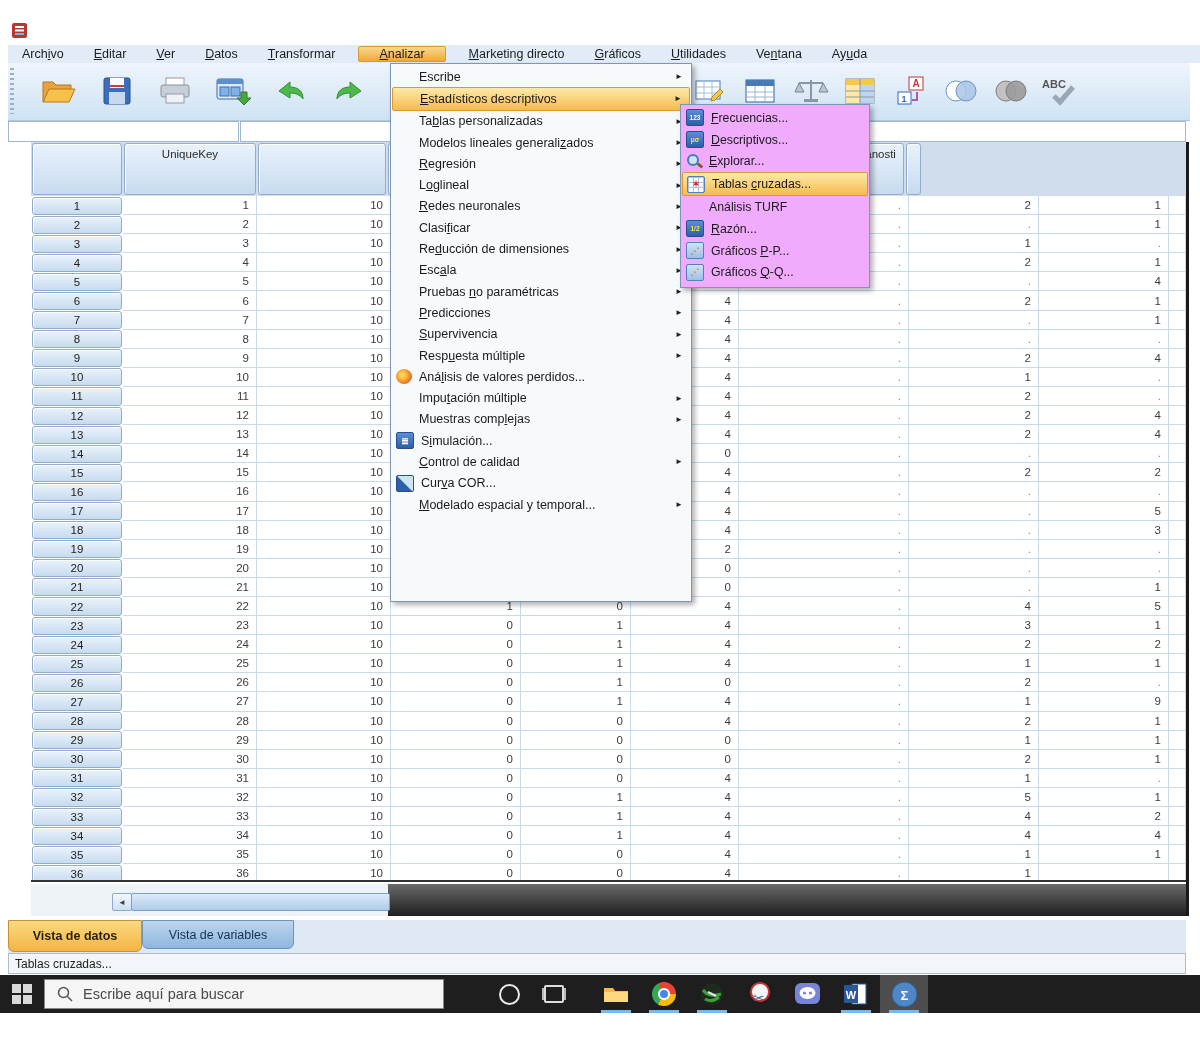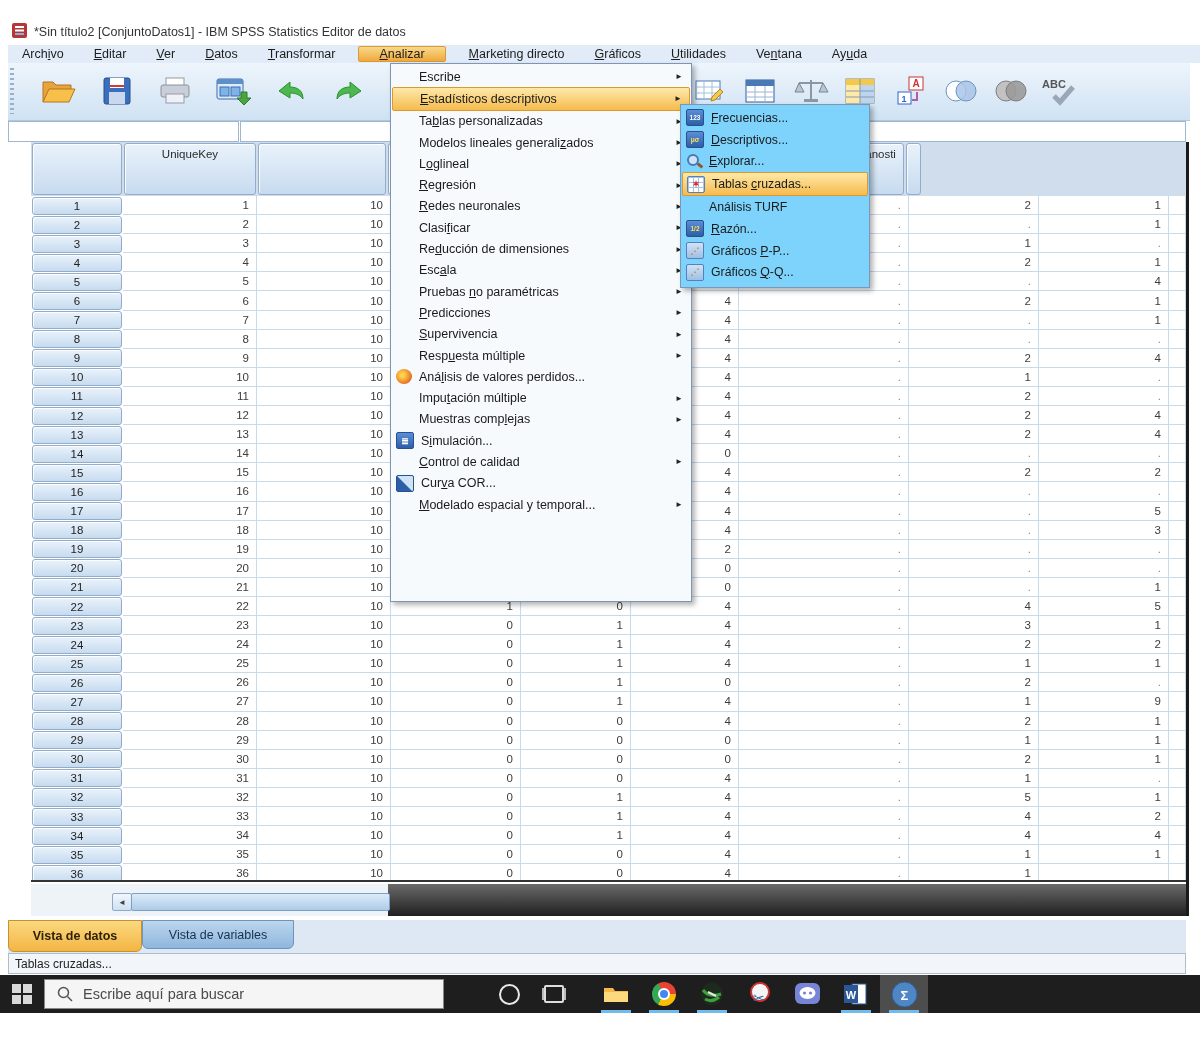--- a/index.html
+++ b/index.html
@@ -50,21 +50,21 @@
             border:1px solid #8fa9c9;border-radius:2px;font-size:8px;color:#345;display:flex;
             align-items:center;justify-content:center;}
   .hs-thumb{position:absolute;left:100px;top:9px;width:257px;height:16px;
             background:linear-gradient(#dcebf9,#aecbe8);border:1px solid #7aa0c8;border-radius:2px;}
   .hs-dark{position:absolute;left:357px;top:0;width:798px;height:32px;
            background:linear-gradient(#6a6a6a,#1f1f1f);}
   .redge{position:absolute;left:1186px;top:142px;width:3px;height:774px;background:#1a1a1a;}
   
   .menu{position:absolute;left:390px;top:63px;width:300px;height:535px;background:#f7fafd;
         border:1px solid #7e95b5;box-shadow:3px 3px 5px rgba(0,0,0,.3);z-index:40;padding-top:2px;}
-  .submenu{position:absolute;left:680px;top:104px;width:188px;height:180px;background:#7dd3fc;
+  .submenu{position:absolute;left:680px;top:104px;width:188px;height:180px;background:#f0abfc;
         border:1px solid #7e95b5;box-shadow:3px 3px 5px rgba(0,0,0,.3);z-index:41;padding-top:2px;}
   .menu-item{height:21.3px;display:flex;align-items:center;font-size:12.5px;color:#1a1a1a;margin:0 1px;}
   .submenu .menu-item{height:21.8px;font-size:12.3px;}
   .menu-item.hl{background:linear-gradient(#fde9a9,#f6bb4e);border:1px solid #dc9a2e;border-radius:2px;}
   .mi-lb{flex:1;white-space:nowrap;overflow:hidden;}
   .mi-lb u{text-decoration:underline;}
   .mi-ar{font-size:8px;color:#222;margin-right:7px;}
   .mi-ico{width:16px;height:15px;margin:0 7px 0 4px;display:inline-flex;align-items:center;justify-content:center;
           font-size:6.5px;font-weight:bold;color:#fff;border-radius:2px;flex:none;position:relative;}
   .ico-freq,.ico-desc,.ico-ratio,.ico-sim{background:linear-gradient(#5b8ed6,#2c5fa8);border:1px solid #27508f;}
@@ -111,21 +111,20 @@
 
 <div class="page">
 
   <div class="titlebar">
     <span><svg width="15" height="15">
           <rect width="15" height="15" rx="2" fill="#b73535"></rect>
           <rect x="3" y="3" width="9" height="2" fill="#fff"></rect>
           <rect x="3" y="6.5" width="9" height="2" fill="#fff"></rect>
           <rect x="3" y="10" width="9" height="2" fill="#7db4dd"></rect>
         </svg></span>
-    <span class="ttext">*Sin título2 [ConjuntoDatos1] - IBM SPSS Statistics Editor de datos</span>
   </div>
 
   <div class="menubar" id="menubar">
       <span class="mb-item">Arch<u>i</u>vo</span>
       <span class="mb-item"><u>E</u>ditar</span>
       <span class="mb-item"><u>V</u>er</span>
       <span class="mb-item"><u>D</u>atos</span>
       <span class="mb-item"><u>T</u>ransformar</span>
       <span class="mb-item active"><u>A</u>nalizar</span>
       <span class="mb-item"><u>M</u>arketing directo</span>
@@ -719,26 +718,26 @@
         <span class="mi-lb">Ta<u>b</u>las personalizadas</span>
         <span class="mi-ar">►</span>
       </div>
       <div class="menu-item">
         <span class="mi-ico"></span>
         <span class="mi-lb">Modelos lineales generali<u>z</u>ados</span>
         <span class="mi-ar">►</span>
       </div>
       <div class="menu-item">
         <span class="mi-ico"></span>
+        <span class="mi-lb"><u>R</u>egresión</span>
+        <span class="mi-ar">►</span>
+      </div>
+      <div class="menu-item">
+        <span class="mi-ico"></span>
         <span class="mi-lb">L<u>o</u>glineal</span>
-        <span class="mi-ar">►</span>
-      </div>
-      <div class="menu-item">
-        <span class="mi-ico"></span>
-        <span class="mi-lb"><u>R</u>egresión</span>
         <span class="mi-ar">►</span>
       </div>
       <div class="menu-item">
         <span class="mi-ico"></span>
         <span class="mi-lb"><u>R</u>edes neuronales</span>
         <span class="mi-ar">►</span>
       </div>
       <div class="menu-item">
         <span class="mi-ico"></span>
         <span class="mi-lb">Clasi<u>f</u>icar</span>

